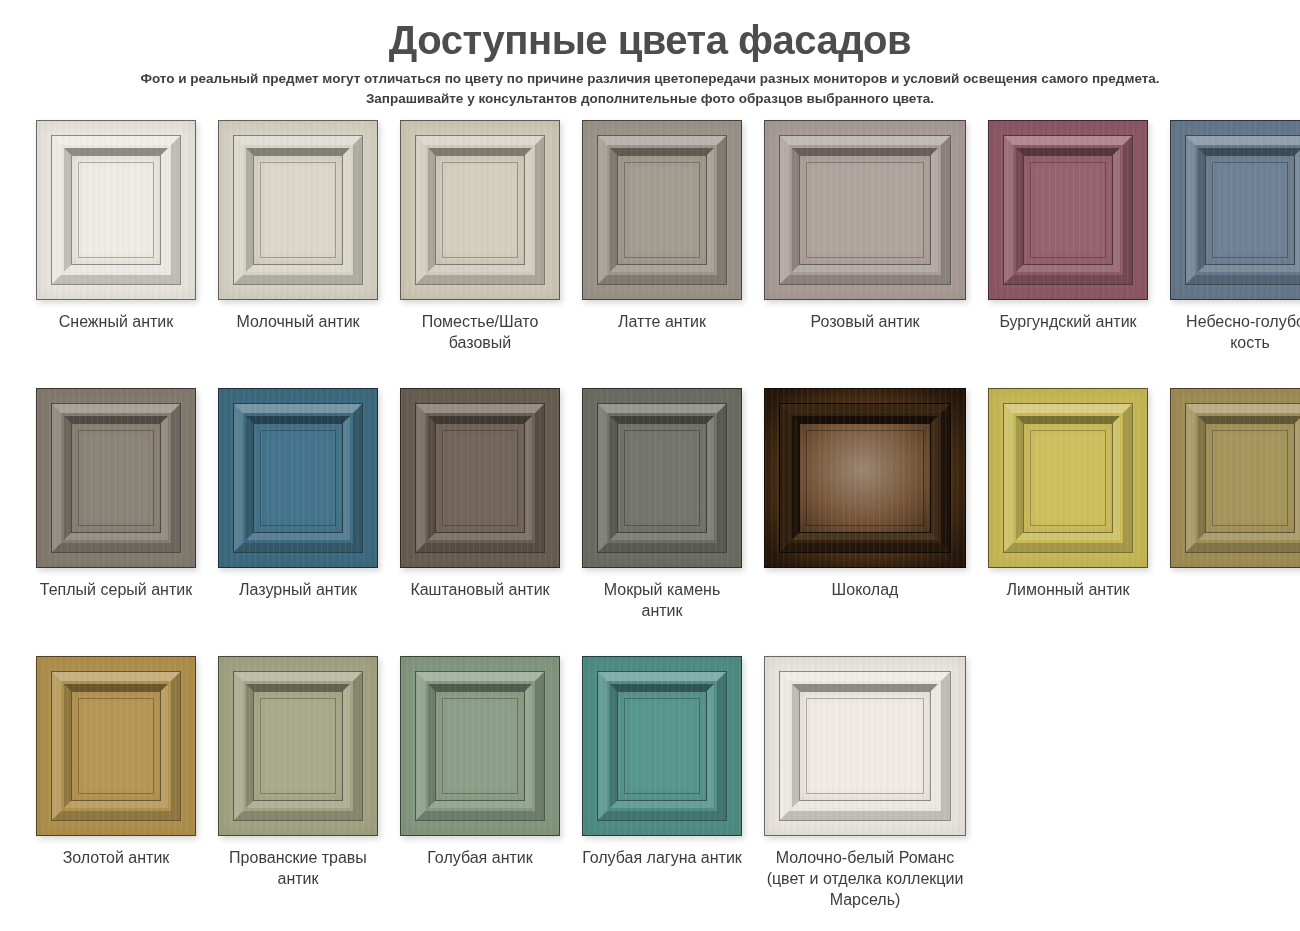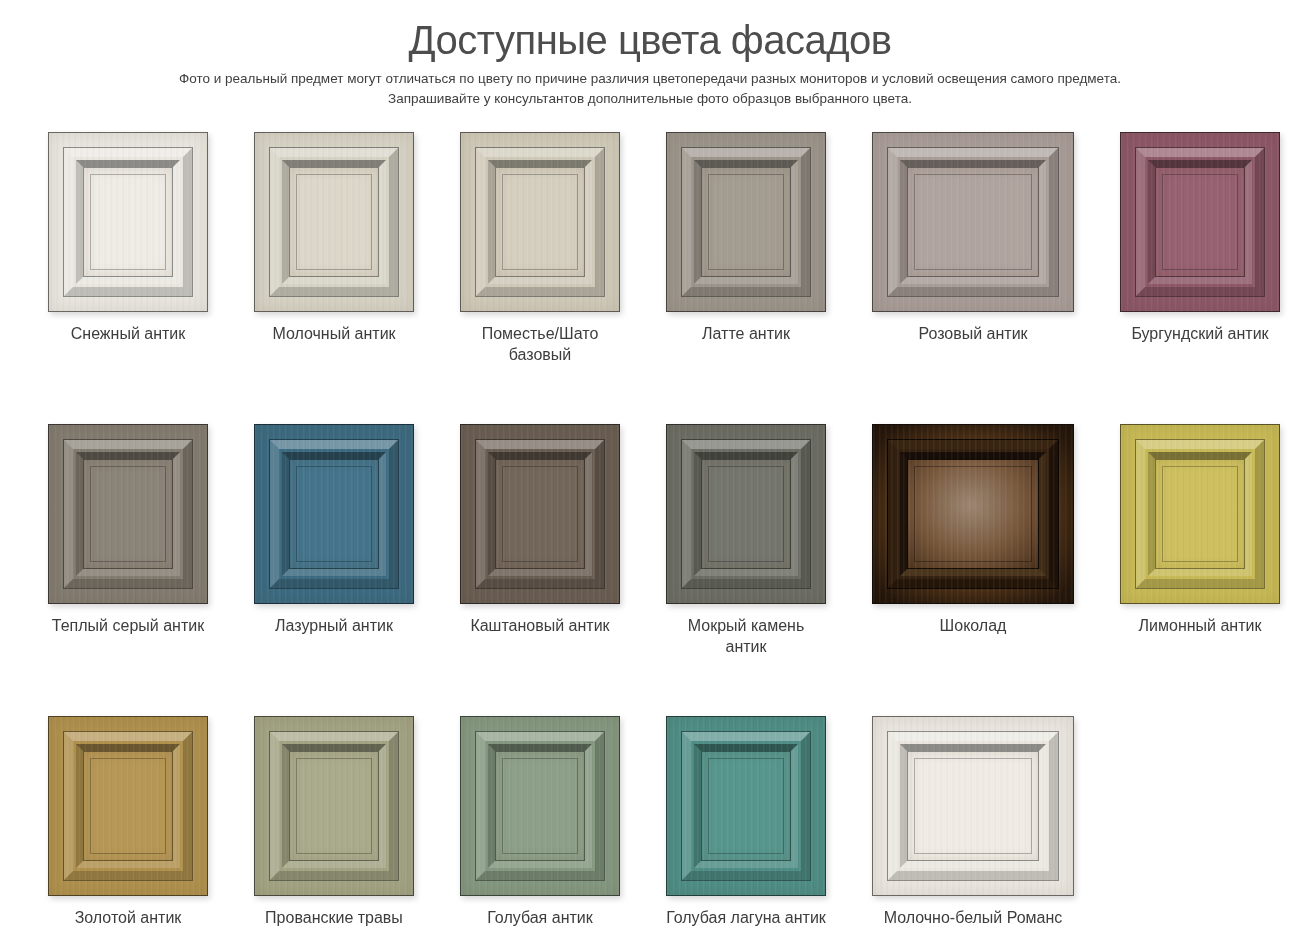--- a/index.html
+++ b/index.html
@@ -10,43 +10,43 @@
     font-family: "Liberation Sans", sans-serif;
     overflow: hidden;
   }
   .page { width: 1300px; height: 931px; }
 
   
   .title {
     margin: 18px 0 6px;
     text-align: center;
     font-size: 40px;
-    font-weight: 400;
+    font-weight: 700;
     letter-spacing: -0.5px;
     color: #4d4d4d;
   }
   .disclaimer {
     margin: 0 60px 12px;
     text-align: center;
     font-size: 13.5px;
-    font-weight: 400;
+    font-weight: 700;
     line-height: 1.45;
     color: #3f3f3f;
   }
 
   
   .grid {
     display: grid;
     grid-template-columns: repeat(7, 1fr);
     column-gap: 22px;
     row-gap: 24px;
     padding: 0 36px;
   }
   .swatch {
-    margin: 12px;
+    margin: 0;
     display: flex;
     flex-direction: column;
     align-items: center;
   }
 
   
   .door {
     position: relative;
     width: 100%;
     height: 180px;

